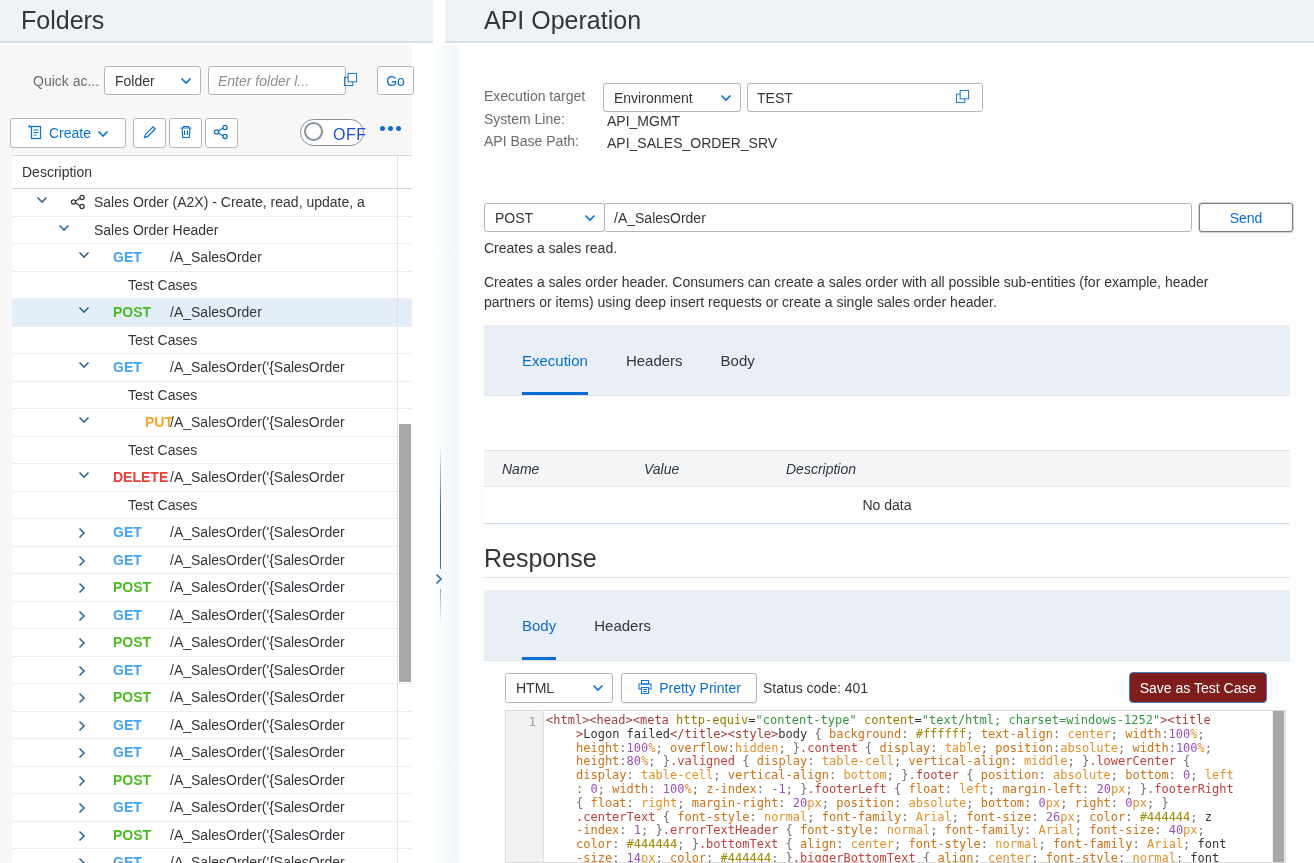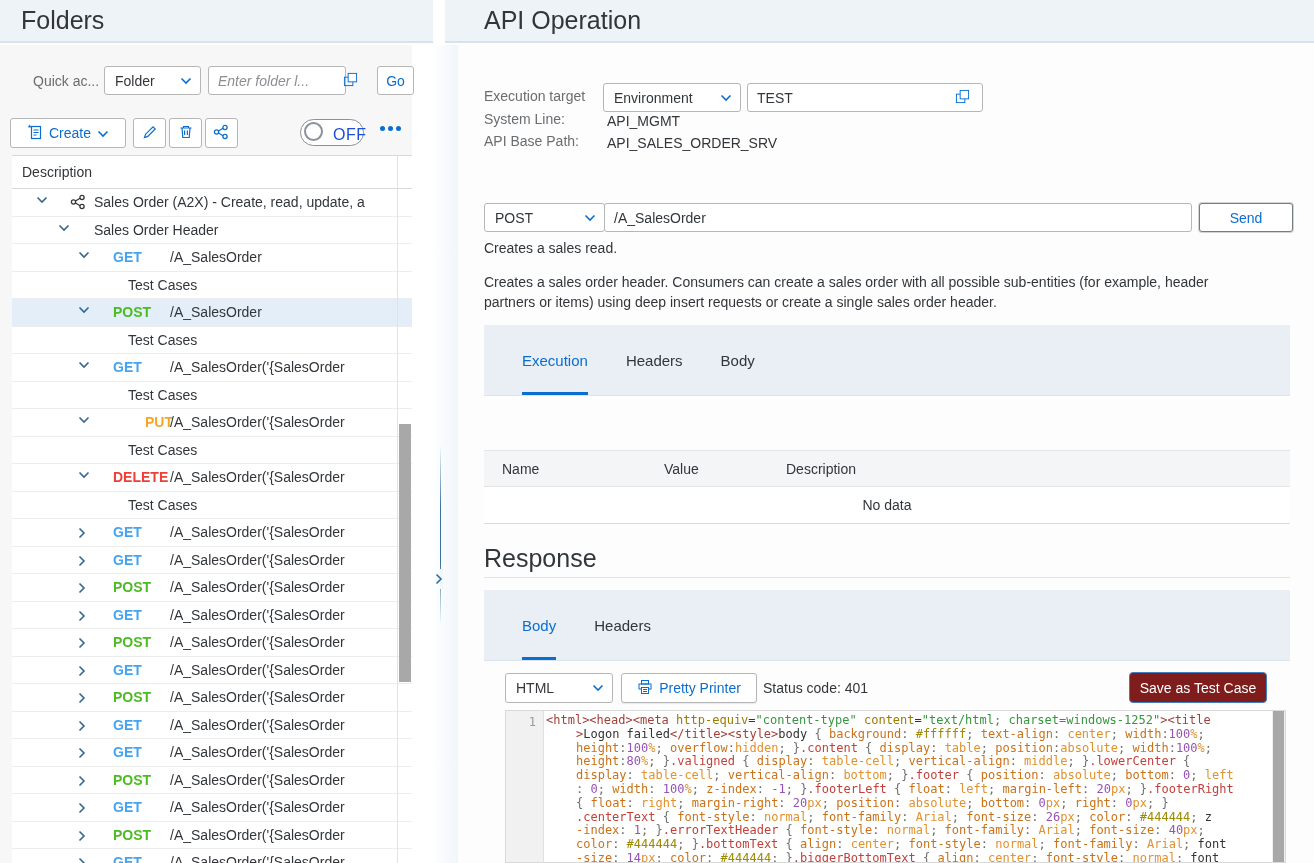--- a/index.html
+++ b/index.html
@@ -55,21 +55,21 @@
   #send-btn span { color:#0a6ed1; }
 
   .tab-strip { position:absolute; left:484px; width:806px; height:71px; background:#e9eff5; border-bottom:1px solid #dbe3ec; display:flex; align-items:center; gap:38px; padding-left:38px; }
   .tab { position:relative; height:100%; display:flex; align-items:center; font-size:15px; color:#32363a; cursor:pointer; white-space:nowrap; }
   .tab.on { color:#0a6ed1; }
   .tab.on::after { content:""; position:absolute; left:0; right:0; bottom:0; height:3px; background:#0a6ed1; }
 
   #add-row { position:absolute; left:484px; top:396px; width:806px; height:54px; background:#fff; }
   #add-link { position:absolute; right:16px; top:19px; font-size:14px; color:#0a6ed1; cursor:pointer; }
   #param-header { position:absolute; left:484px; top:450px; width:806px; height:37px; background:#f4f5f6; border-top:1px solid #e4e4e4; border-bottom:1px solid #e4e4e4; }
-  #param-header span { position:absolute; top:10px; font-size:14px; color:#32363a; }
+  #param-header span { position:absolute; top:10px; font-size:14px; color:#32363a;font-style:italic; }
   #nodata-row { position:absolute; left:484px; top:487px; width:806px; height:37px; background:#fff; border-bottom:1px solid #ccdded; display:flex; align-items:center; justify-content:center; font-size:14px; color:#32363a; }
 
   #resp-divider { position:absolute; left:484px; top:577px; width:806px; height:1px; background:#e3e3e3; }
 
   #html-select { left:505px; top:673px; width:108px; height:30px; }
   #pretty-btn { left:621px; top:673px; width:136px; height:30px; box-shadow:0 1px 1px rgba(0,0,0,.08); }
   #status-text { left:763px; top:680px; }
   #save-btn { position:absolute; left:1129px; top:672px; width:138px; height:31px; background:#7f1d1d; border:1px solid #417fc0; border-radius:4px; color:#fff; font-size:14px; display:flex; align-items:center; justify-content:center; cursor:pointer; }
 
   
@@ -423,21 +423,21 @@
       <div style="white-space: nowrap;">partners or items) using deep insert requests or create a single sales order header.</div>
     </div>
 
   <div class="tab-strip" style="top:325px;" id="req-tabs">
       <div class="tab on">Execution</div>
       <div class="tab">Headers</div>
       <div class="tab">Body</div>
     </div>
   <div id="param-header">
       <span style="left: 18px;">Name</span>
-      <span style="left: 160px; margin-left: 20px;">Value</span>
+      <span style="left: 160px;">Value</span>
       <span style="left: 302px;">Description</span>
     </div>
   <div id="nodata-row">No data</div>
 
   <div class="panel-title abs" style="left:484px;top:538px;">Response</div>
   <div id="resp-divider"></div>
   <div class="tab-strip" style="top:590px;" id="resp-tabs">
       <div class="tab on">Body</div>
       <div class="tab">Headers</div>
     </div>

